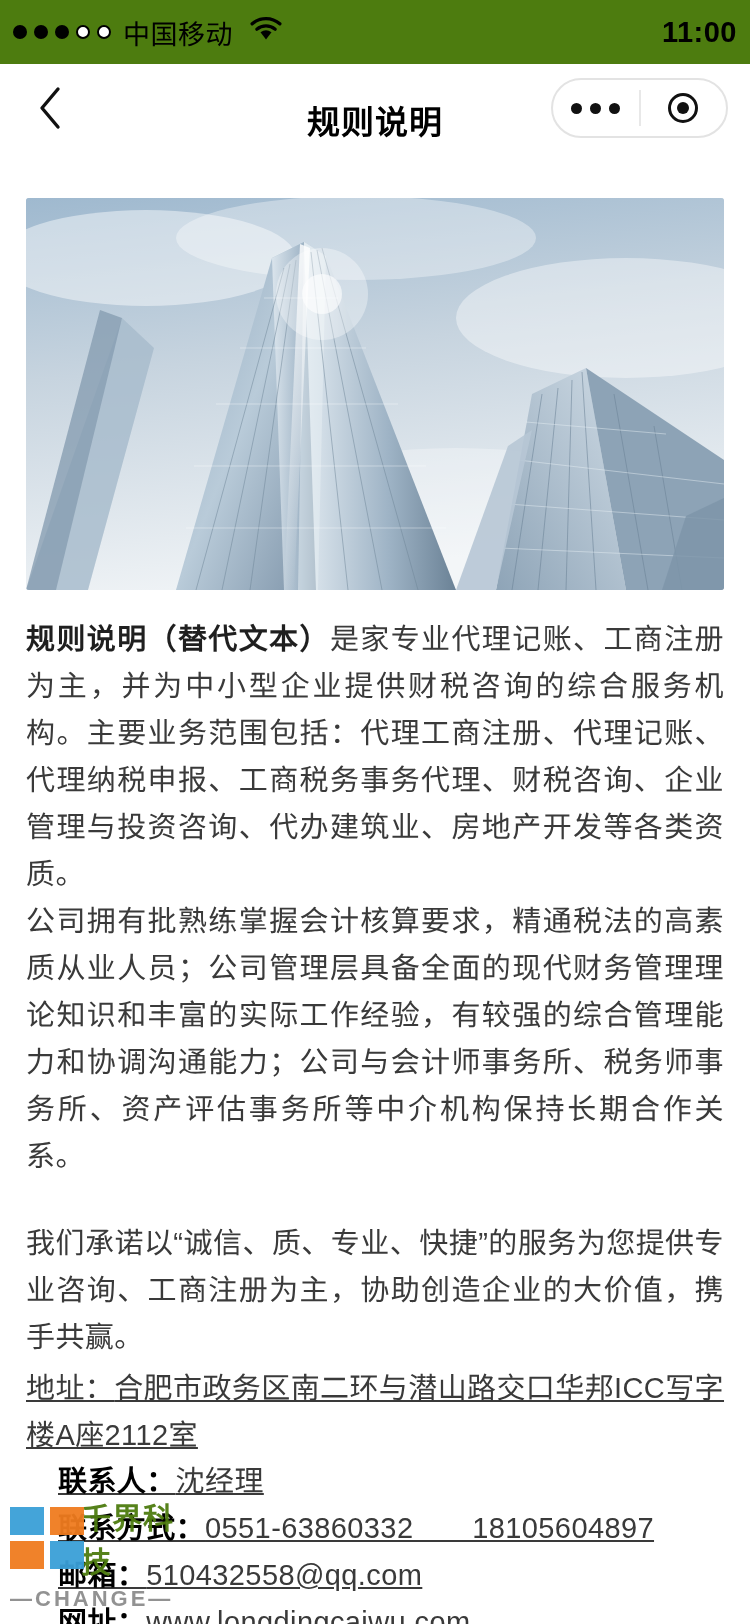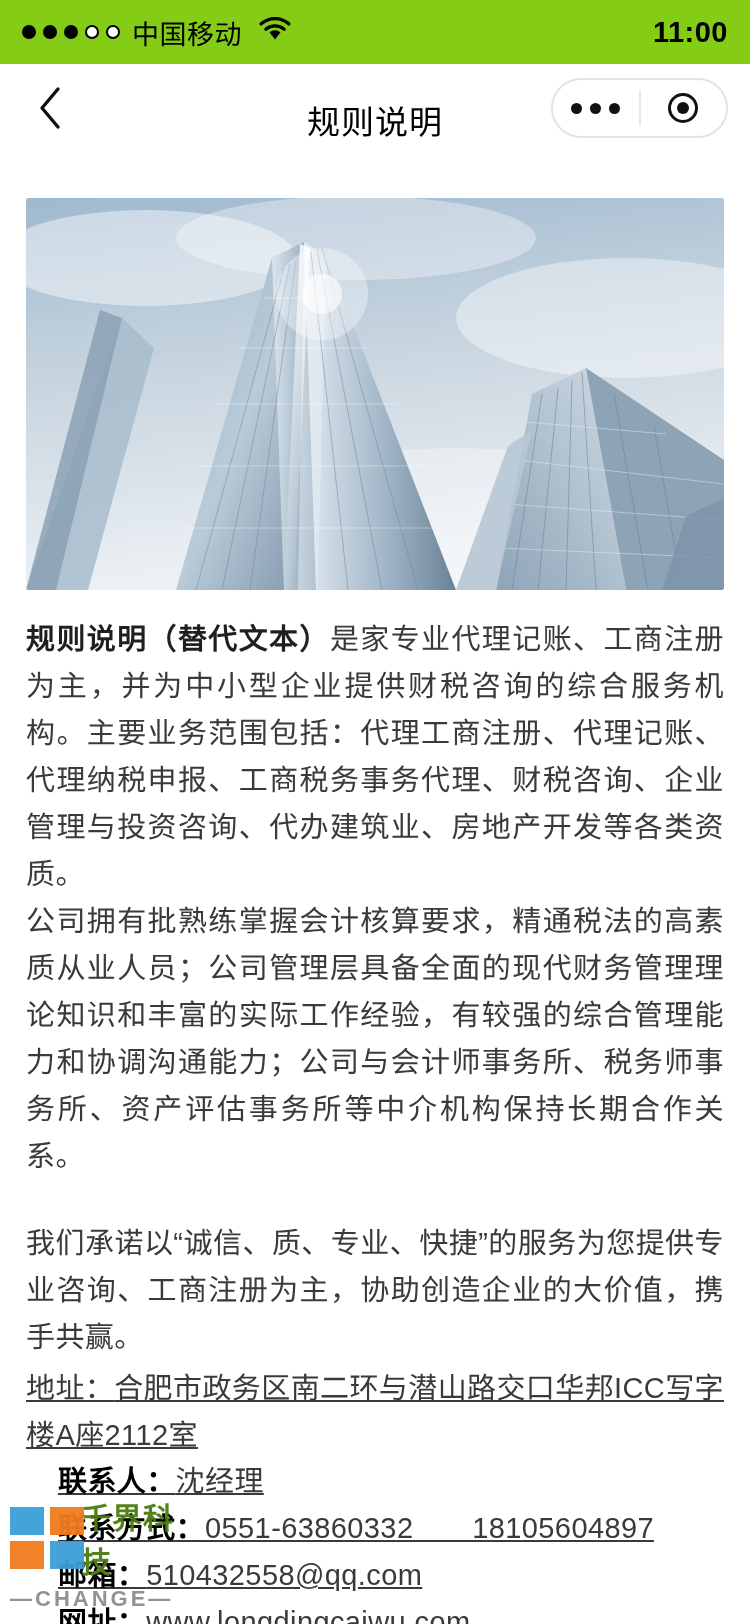--- a/index.html
+++ b/index.html
@@ -16,22 +16,22 @@
     height: 1624px;
     background: #ffffff;
     overflow: hidden;
   }
 
   
   .statusbar {
     height: 64px;
     display: flex;
     align-items: center;
-    padding: 0 22px;
-    background: #84cc16;
+    padding: 0 13px;
+    background: #4d7c0f;
     color: #000000;
     font-size: 27px;
     font-weight: 600;
   }
   .sb-left { display: flex; align-items: center; gap: 12px; flex: 1 1 0; }
   .dots { display: flex; align-items: center; gap: 7px; }
   .dot {
     width: 14px; height: 14px; border-radius: 50%;
     background: #000;
   }
@@ -64,21 +64,21 @@
     width: 46px; height: 46px;
     display: flex; align-items: center; justify-content: center;
     cursor: pointer;
   }
   .nav-title {
     position: absolute;
     left: 0; right: 0;
     text-align: center;
     font-size: 33px;
     color: #000;
-    font-weight: 400;
+    font-weight: 700;
     letter-spacing: 1px;
     pointer-events: none;
     margin-top: 24px;
   }
   .capsule {
     margin-left: auto;
     width: 177px; height: 60px;
     border: 2px solid #e3e3e3;
     border-radius: 30px;
     background: rgba(255,255,255,0.85);

